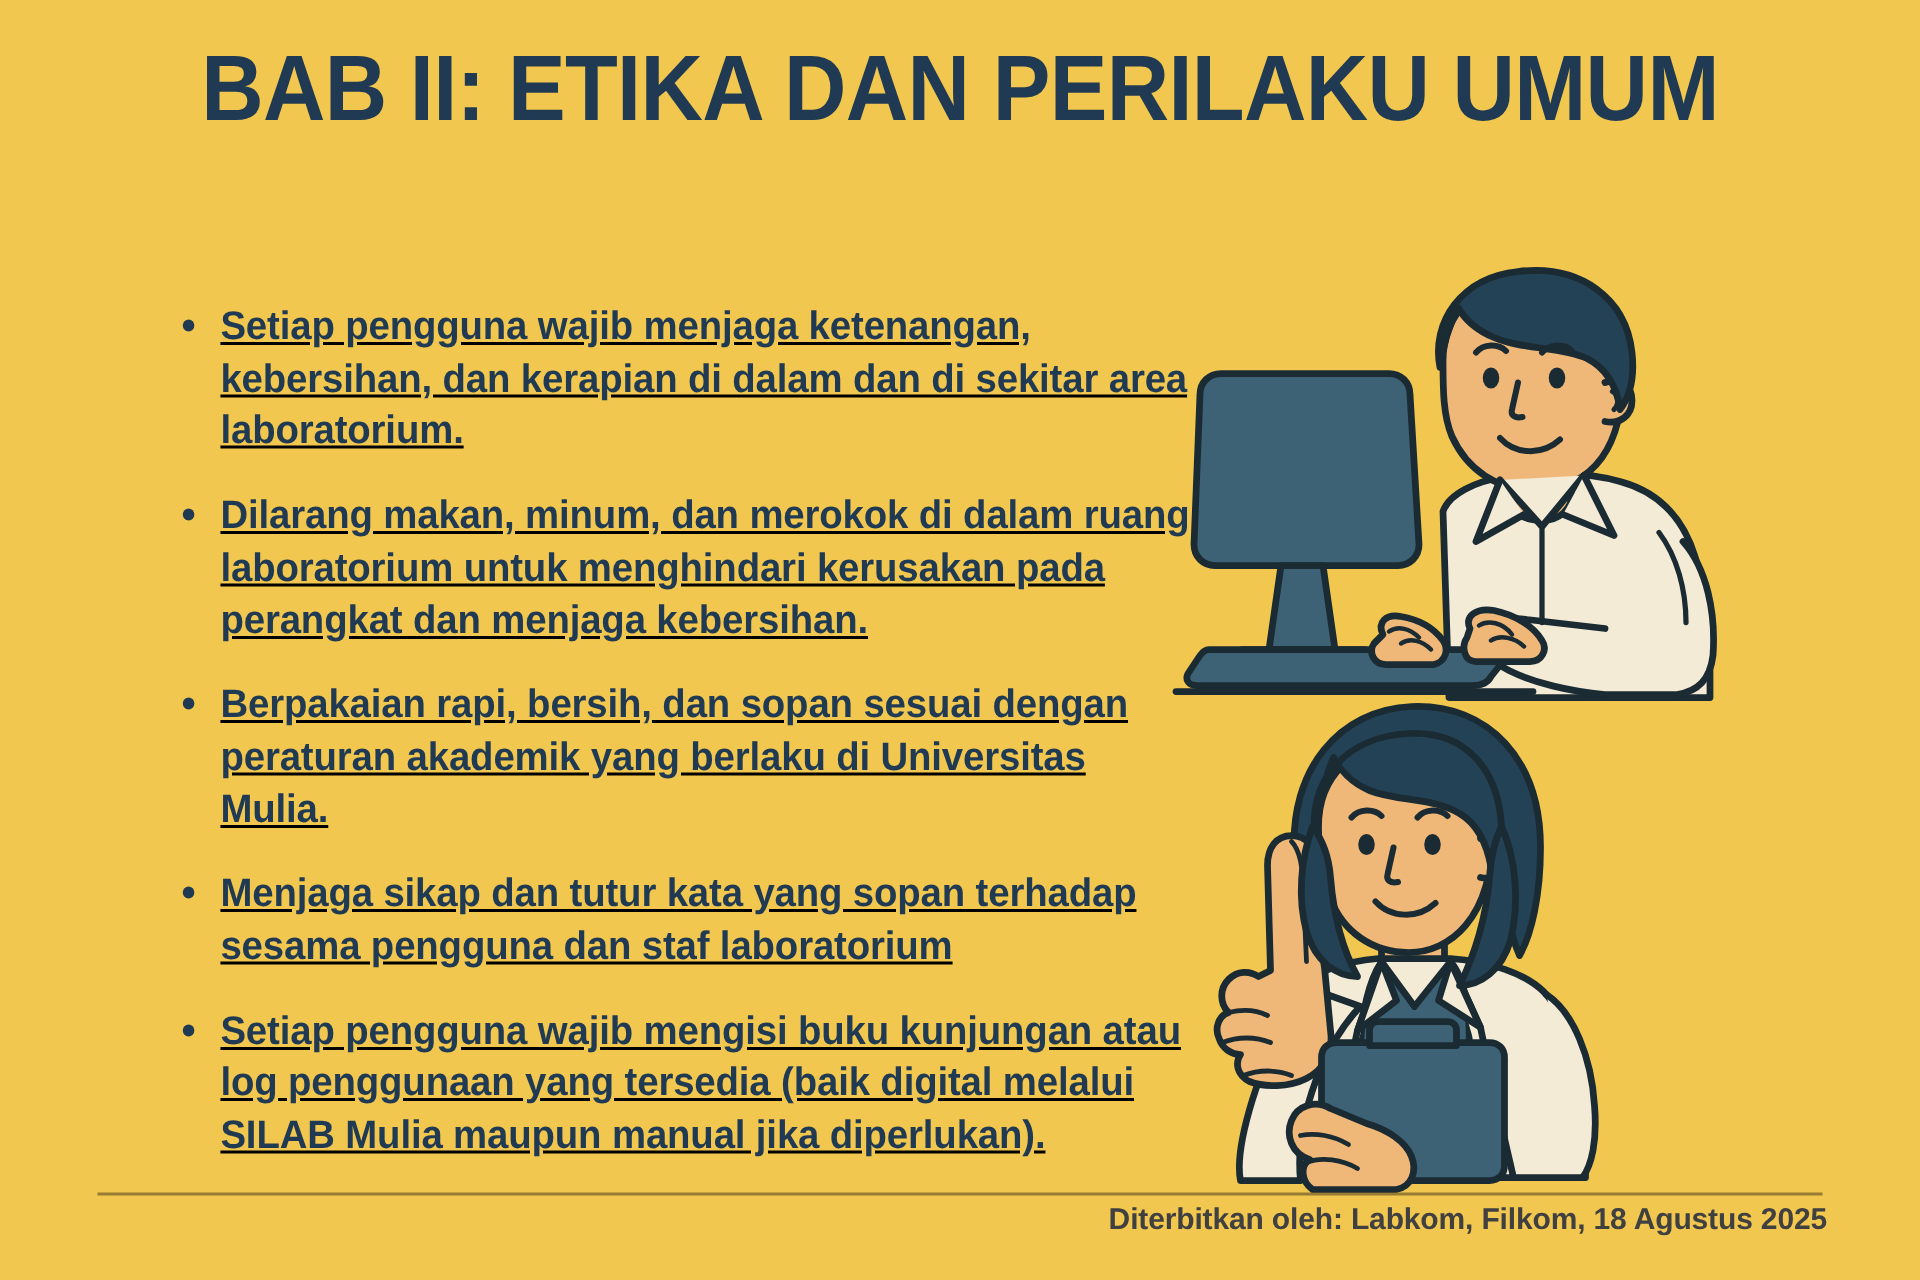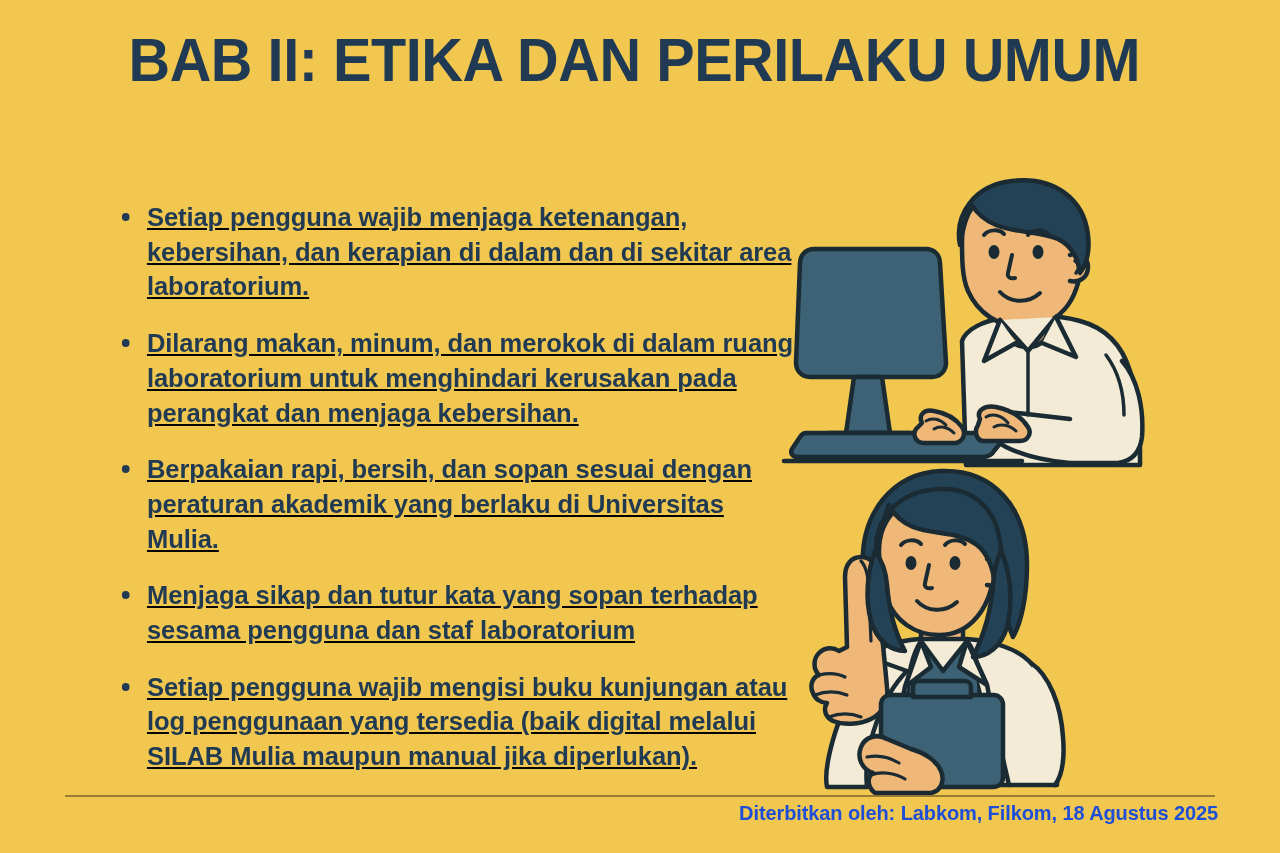--- a/index.html
+++ b/index.html
@@ -23,21 +23,21 @@
     background: #F2C74F;
     overflow: hidden;
   }
 
   
   #title-block {
     position: absolute;
     top: 28px;
     left: 90px;
     width: 1100px;
-    text-align: left;
+    text-align: center;
   }
 
   #poster-title {
     font-family: "Liberation Sans", sans-serif;
     font-weight: bold;
     font-size: 62px;
     line-height: 1.03;
     letter-spacing: -0.5px;
     color: #1F3A52;
     text-transform: uppercase;
@@ -91,21 +91,21 @@
     background: #8A6F2E;
     opacity: 0.85;
   }
 
   #footer-note {
     position: absolute;
     right: 62px;
     top: 802px;
     font-size: 20px;
     font-weight: bold;
-    color: #1d4ed8;
+    color: #404040;
     letter-spacing: -0.1px;
   }
 
   
   #illustration-man {
     position: absolute;
     left: 770px;
     top: 165px;
     width: 400px;
     height: 320px;

